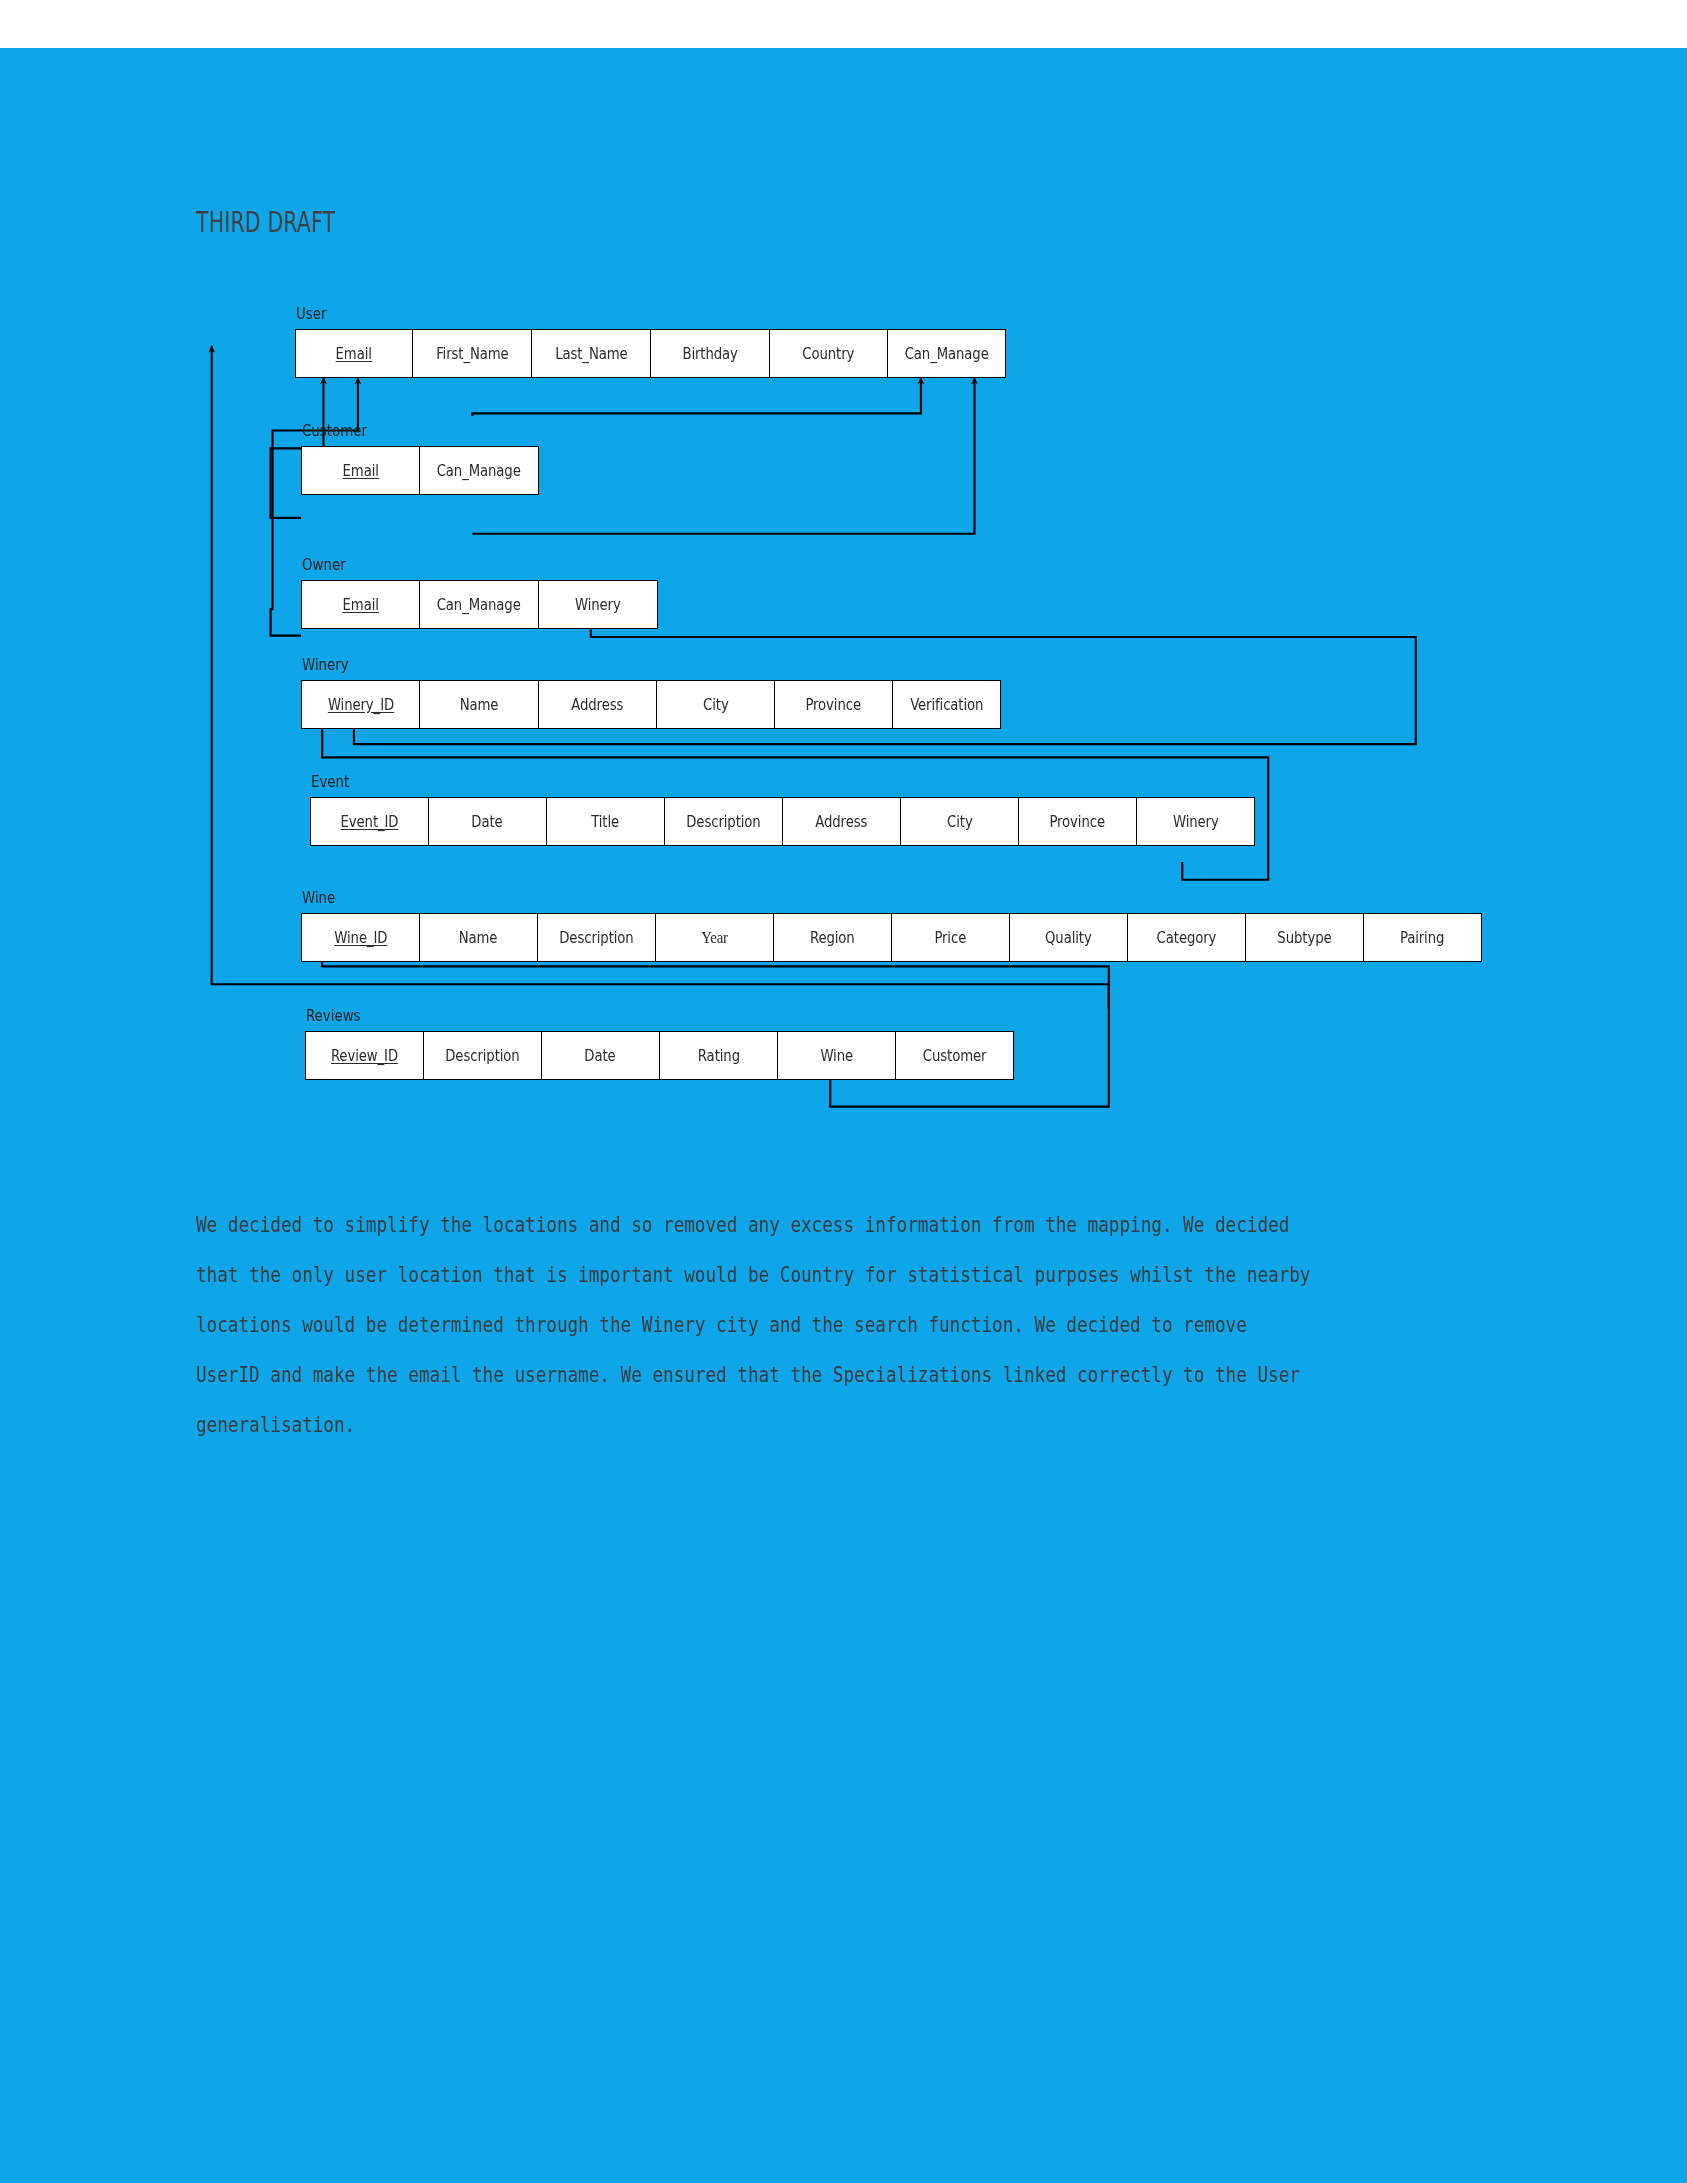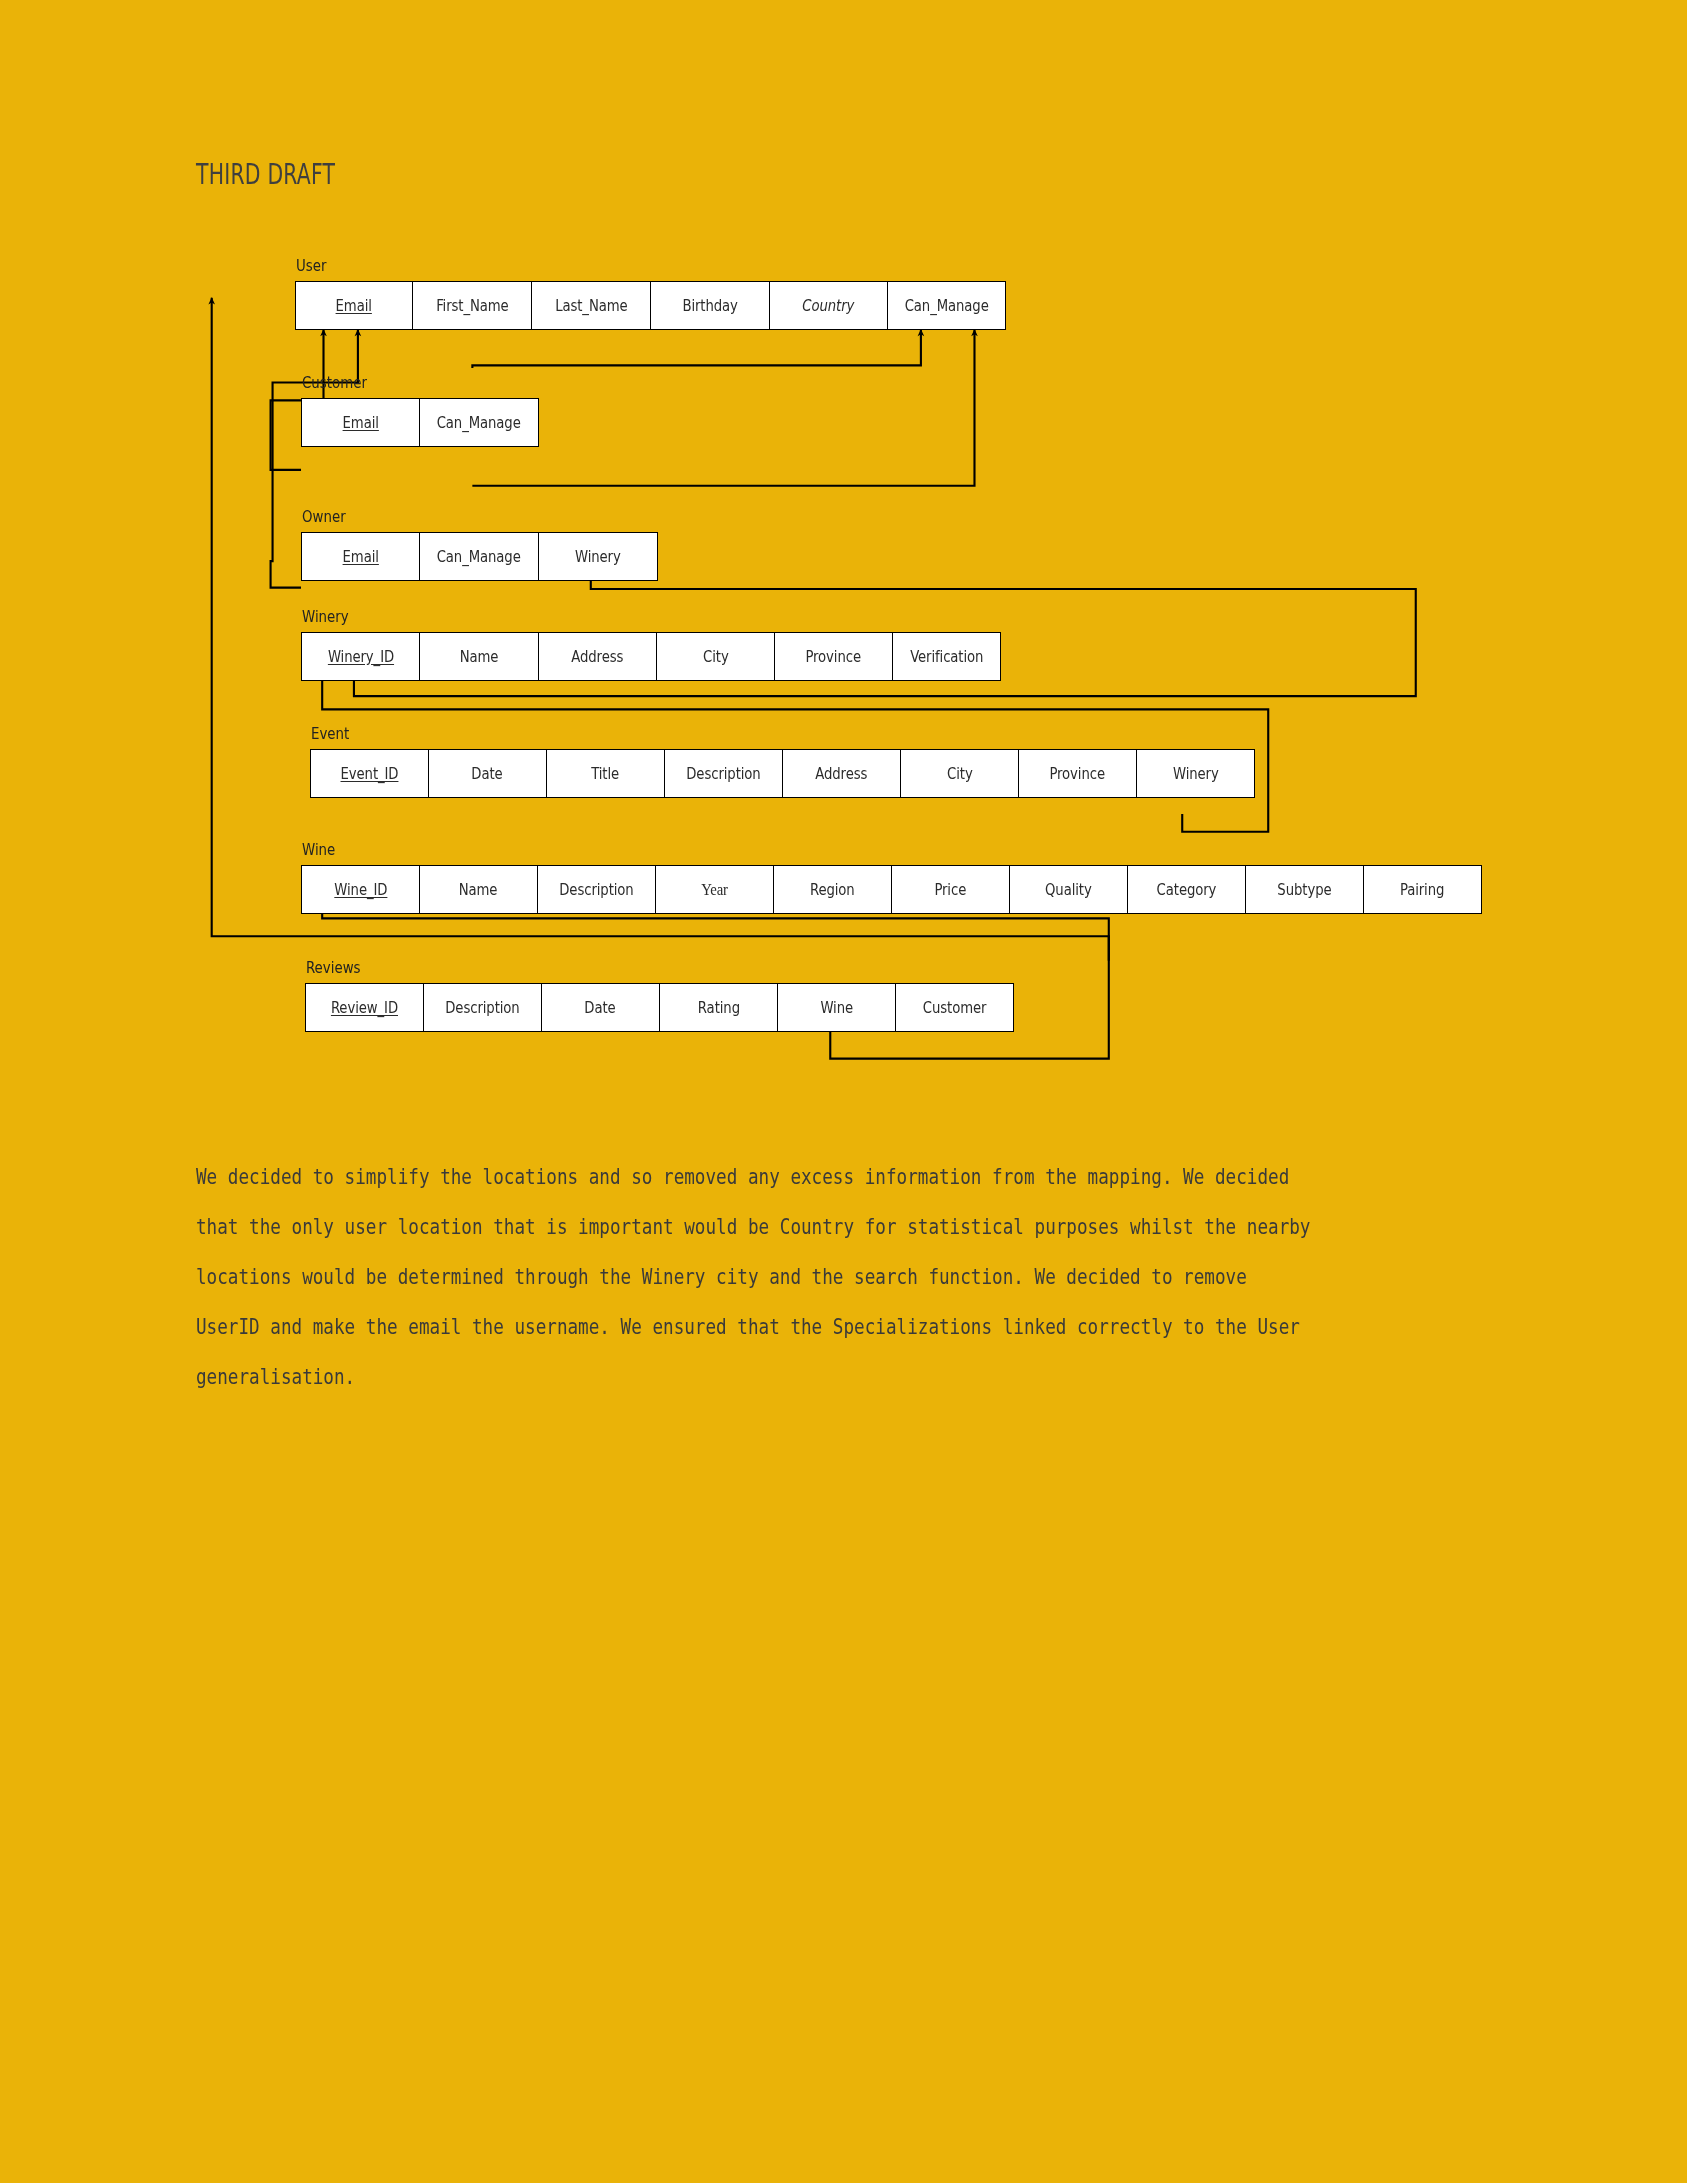--- a/index.html
+++ b/index.html
@@ -13,21 +13,22 @@
     height: 2183px;
     position: relative;
     font-family: "Liberation Sans", sans-serif;
     -webkit-font-smoothing: antialiased;
   }
 
   
   .page {
     position: absolute;
     inset: 0;
-    background: #eab308;
+    background: #0ea5e9;
+    margin-top: 48px;
   }
 
   
   .doc-title {
     position: absolute;
     left: 196px;
     top: 157px;
     font-family: "DejaVu Sans Condensed", "Liberation Sans Narrow", "Liberation Sans", sans-serif;
     font-size: 29px;
     font-weight: 400;
@@ -160,21 +161,21 @@
         </div>
         <div class="attr" style="width:119px;">
           <span>First_Name</span>
         </div>
         <div class="attr" style="width:119px;">
           <span>Last_Name</span>
         </div>
         <div class="attr" style="width:119px;">
           <span>Birthday</span>
         </div>
-        <div class="attr" style="width:118px;font-style:italic;">
+        <div class="attr" style="width:118px;">
           <span>Country</span>
         </div>
         <div class="attr" style="width:118px;">
           <span>Can_Manage</span>
         </div>
       </div>
     </div>
 
     <div class="entity" style="left:301px; top:398px;">
       <div class="entity-name">Customer</div>

